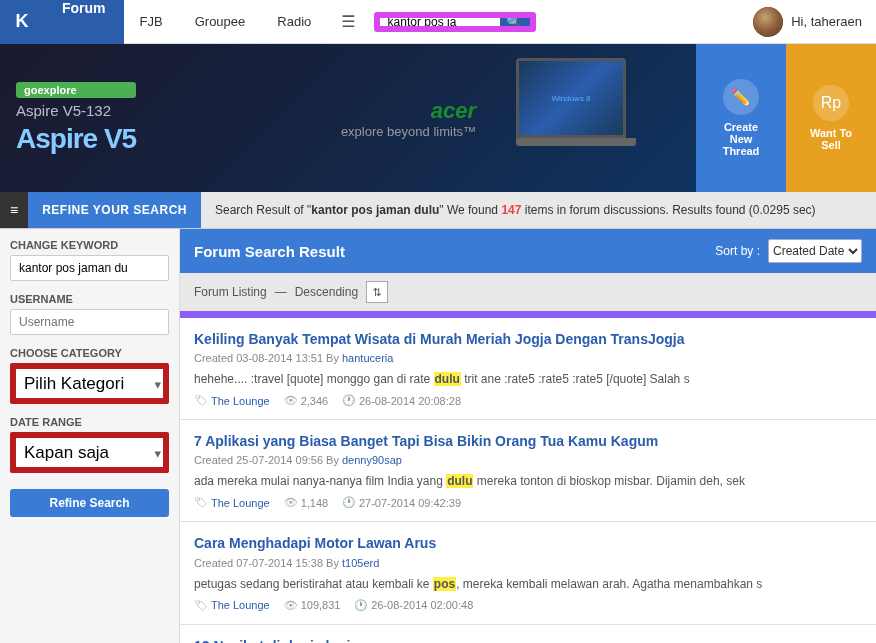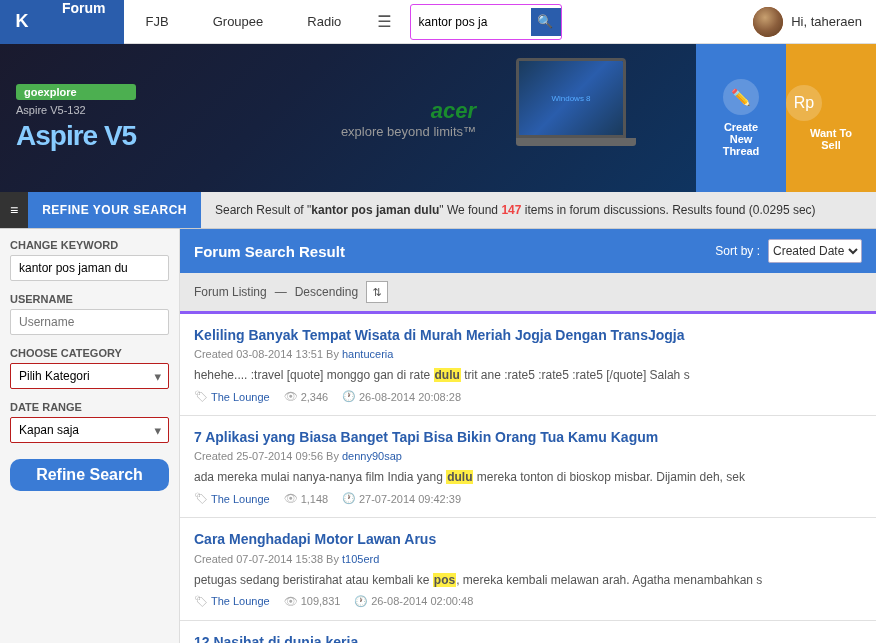--- a/index.html
+++ b/index.html
@@ -14,27 +14,27 @@
       background: #2a5dac; width: 44px; height: 44px;
       display: flex; align-items: center; justify-content: center;
       color: #fff; font-weight: bold; font-size: 18px; flex-shrink: 0;
     }
     .navbar-forum {
       background: #2a5dac; color: #fff; padding: 0 18px;
       height: 44px; display: flex; align-items: flex-start;
       font-weight: bold; font-size: 14px; flex-shrink: 0;
     }
     .navbar-link {
-      padding: 0 22px; height: 44px; display: flex; align-items: center;
+      padding: 0 16px; height: 44px; display: flex; align-items: center;
       font-size: 13px; color: #333; cursor: pointer; flex-shrink: 0;
     }
     .navbar-search {
       display: flex; align-items: center; margin-left: 10px;
-      border: 1px solid #d946ef; border-radius: 3px; overflow: hidden;
-      height: 36px;
+      border: 6px solid #d946ef; border-radius: 3px; overflow: hidden;
+      height: 20px;
     }
     .navbar-search-icon {
       background: #2a5dac; color: #fff; width: 30px; height: 28px;
       display: flex; align-items: center; justify-content: center;
       cursor: pointer;
     }
     .navbar-search input {
       border: none; outline: none; padding: 0 8px; font-size: 12px;
       width: 120px; height: 28px;
     }
@@ -64,21 +64,21 @@
       flex: 1; background: linear-gradient(135deg, #1a1a2e 0%, #16213e 40%, #0f3460 100%);
       display: flex; align-items: center; position: relative; overflow: hidden;
       padding: 16px;
     }
     .banner-logo-area { display: flex; flex-direction: column; gap: 4px; }
     .banner-goexplore {
       background: #4CAF50; color: #fff; padding: 2px 8px;
       border-radius: 3px; font-size: 11px; font-weight: bold; display: inline-block;
     }
     .banner-aspire-v5 {
-      color: #fff; font-size: 11px; opacity: 0.7;
+      color: #fff; font-size: 15px; opacity: 0.7;
     }
     .banner-aspire-logo {
       color: #88ccff; font-size: 28px; font-weight: bold; letter-spacing: -1px;
     }
     .laptop-screen {
       width: 110px; height: 80px; background: linear-gradient(180deg, #1a3a5c, #0d1f33);
       border: 3px solid #555; border-radius: 4px 4px 0 0; position: relative;
       overflow: hidden;
     }
     .laptop-screen-content {
@@ -91,21 +91,21 @@
     .banner-right {
       display: flex; width: 180px;
     }
     .banner-btn-create {
       flex: 1; background: #3a7bd5; display: flex; flex-direction: column;
       align-items: center; justify-content: center; color: #fff; cursor: pointer;
       gap: 6px;
     }
     .banner-btn-sell {
       flex: 1; background: #e8a020; display: flex; flex-direction: column;
-      justify-content: center; color: #fff; cursor: pointer;
+      align-items: center; justify-content: center; color: #fff; cursor: pointer;
       gap: 6px;
     }
     .btn-icon-circle {
       width: 36px; height: 36px; border-radius: 50%; background: rgba(255,255,255,0.2);
       display: flex; align-items: center; justify-content: center;
       font-size: 16px;
     }
     .btn-label { font-size: 11px; font-weight: bold; text-align: center; }
 
     
@@ -141,35 +141,35 @@
     .sidebar-section { margin-bottom: 12px; }
     .sidebar-label {
       font-size: 11px; font-weight: bold; color: #555;
       text-transform: uppercase; margin-bottom: 4px;
     }
     .sidebar input[type="text"] {
       width: 100%; border: 1px solid #ccc; padding: 5px 8px;
       font-size: 12px; border-radius: 2px; outline: none;
     }
     .sidebar-select {
-      width: 100%; border: 1px solid #b91c1c; padding: 5px 8px;
-      font-size: 12px; border-radius: 2px; background: #fff;
+      width: 100%; border: 6px solid #b91c1c; padding: 5px 8px;
+      font-size: 17px; border-radius: 2px; background: #fff;
       appearance: none; -webkit-appearance: none; cursor: pointer;
       position: relative;
     }
     .sidebar-select-wrap {
       position: relative;
     }
     .sidebar-select-wrap::after {
       content: '▾'; position: absolute; right: 8px; top: 50%;
       transform: translateY(-50%); pointer-events: none; color: #666;
     }
     .sidebar-refine-btn {
       width: 100%; background: #3a7bd5; color: #fff; border: none;
-      padding: 7px; font-size: 16px; font-weight: bold; border-radius: 10px;
+      padding: 7px; font-size: 12px; font-weight: bold; border-radius: 3px;
       cursor: pointer; margin-top: 4px;
     }
 
     
     .content-area {
       flex: 1; padding: 0;
     }
     .content-header {
       background: #3a7bd5; color: #fff; padding: 10px 14px;
       display: flex; align-items: center; justify-content: space-between;
@@ -182,21 +182,21 @@
     }
     .sort-select {
       border: 1px solid #aac; padding: 3px 0; font-size: 12px;
       background: #fff; color: #333; border-radius: 2px; cursor: pointer;
     }
 
     
     .listing-header {
       background: #e8e8e8; padding: 8px 14px;
       display: flex; align-items: center; gap: 8px;
-      border-bottom: 3px solid #8b5cf6; font-size: 12px; color: #555;
+      border-bottom: 7px solid #8b5cf6; font-size: 12px; color: #555;
     }
     .listing-header-sort-icon {
       width: 22px; height: 22px; border: 1px solid #aaa;
       display: flex; align-items: center; justify-content: center;
       background: #fff; cursor: pointer; font-size: 11px;
     }
 
     
     .forum-item {
       background: #fff; border-bottom: 1px solid #e0e0e0; padding: 12px 14px;

